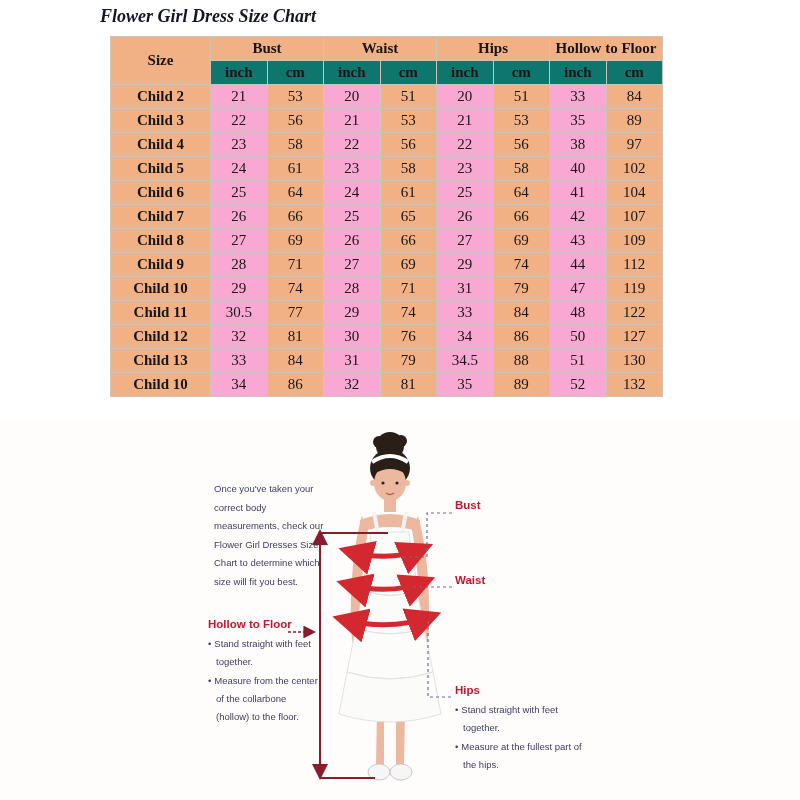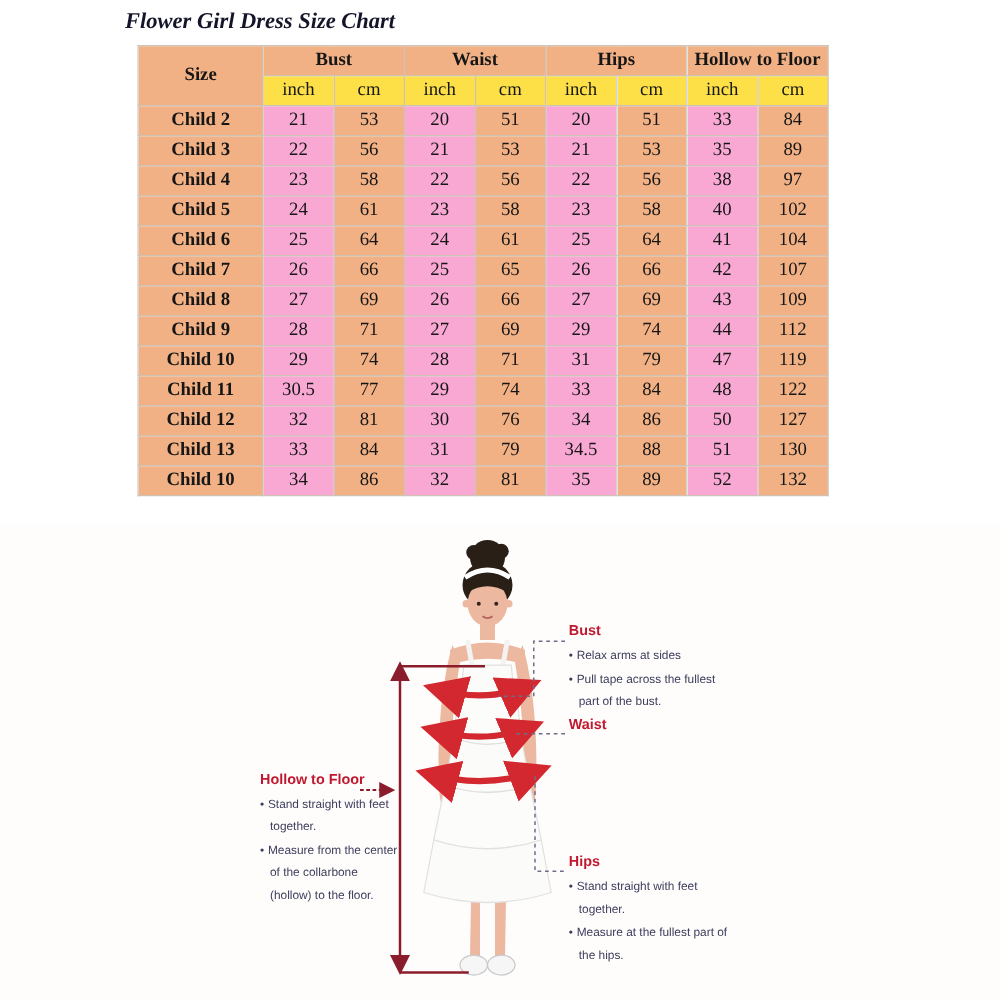--- a/index.html
+++ b/index.html
@@ -22,21 +22,21 @@
   table.size-chart th,table.size-chart td{
     border:1px solid #cfc3b8;text-align:center;vertical-align:middle;
     padding:0;height:23px;font-size:15px;overflow:hidden;
   }
   table.size-chart col.c-size{width:100px;}
   table.size-chart col.c-val{width:56.5px;}
   .cell-peach{background:#f2b185;}
   .cell-white{background:#f9a8d4;}
   th.corner{background:#f2b185;font-size:16px;font-weight:bold;}
   th.group{background:#f2b185;font-size:16px;font-weight:bold;height:25px;}
-  th.unit{background:#fde047;font-size:15px;font-weight:normal;height:25px;}
+  th.unit{background:#0f766e;font-size:15px;font-weight:bold;height:25px;}
   td.sizecol{background:#f2b185;font-weight:bold;font-size:15px;}
   
   .diagram{position:absolute;left:0;top:420px;width:800px;height:380px;background:#fefdfc;}
   .diagram svg{position:absolute;left:0;top:0;}
   .intro{
     position:absolute;left:214px;top:60px;width:116px;
     font-size:9.5px;line-height:1.95;color:#3d3d5c;
   }
   .mblock{position:absolute;}
   .mblock .mhead{
@@ -298,35 +298,32 @@
       <line x1="288" y1="212" x2="313" y2="212" stroke-width="1.6" stroke-dasharray="3,2" marker-end="url(#aMar)"></line>
     </g>
 
     <g stroke="#6d6d8a" stroke-width="1.2" stroke-dasharray="3,3" fill="none">
       <polyline points="452,93 427,93 427,137 399,137"></polyline>
       <line x1="452" y1="167" x2="410" y2="167"></line>
       <polyline points="428,201 428,277 452,277"></polyline>
     </g>
   </svg>
 
+  <div class="intro">Once you've taken your correct body measurements, check our Flower Girl Dresses Size Chart to determine which size will fit you best.</div>
 
   <div class="mblock blk-htf">
     <div class="mhead">Hollow to Floor</div>
     <ul>
         <li>Stand straight with feet together.</li>
         <li>Measure from the center of the collarbone (hollow) to the floor.</li>
       </ul>
   </div>
 
   <div class="mblock blk-bust">
     <div class="mhead">Bust</div>
-    <ul>
-        <li>Relax arms at sides</li>
-        <li>Pull tape across the fullest part of the bust.</li>
-      </ul>
   </div>
 
   <div class="mblock blk-waist">
     <div class="mhead">Waist</div>
   </div>
 
   <div class="mblock blk-hips">
     <div class="mhead">Hips</div>
     <ul>
         <li>Stand straight with feet together.</li>

